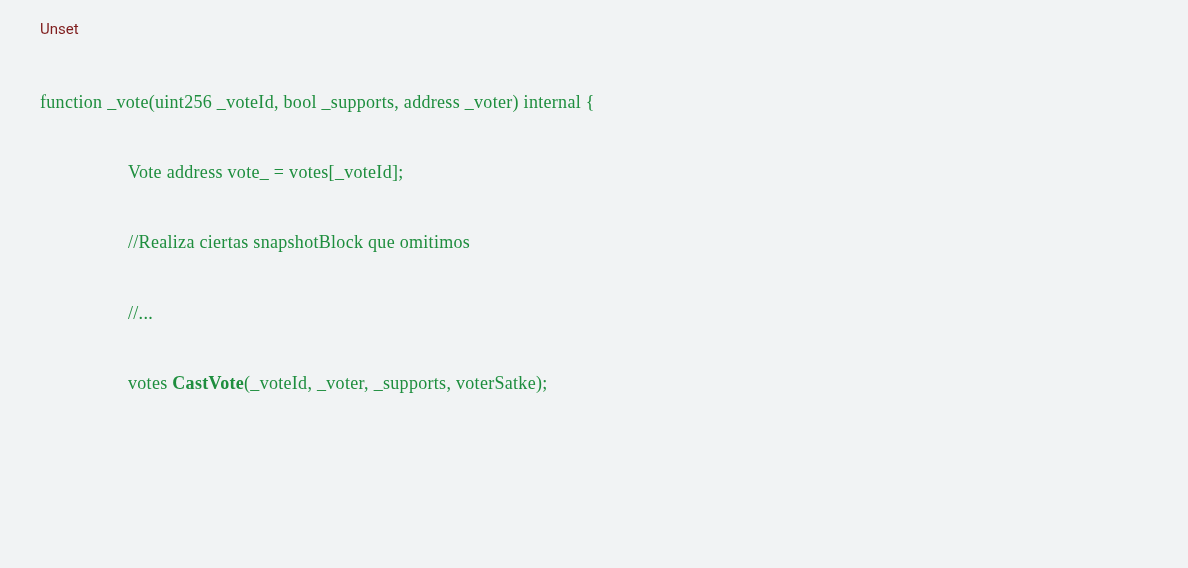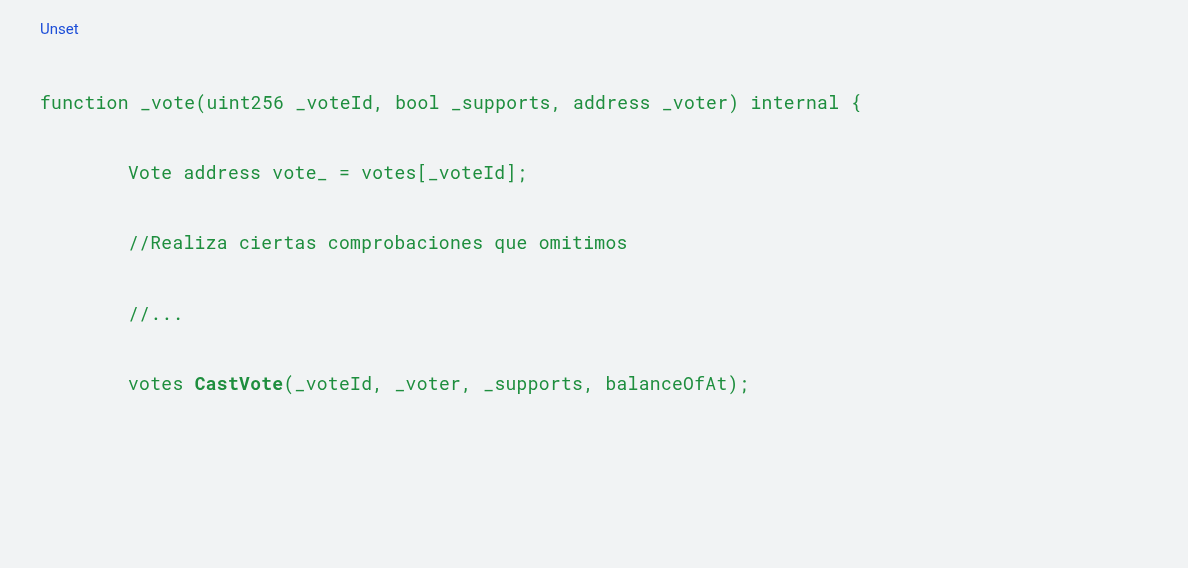--- a/index.html
+++ b/index.html
@@ -1,28 +1,29 @@
 <!DOCTYPE html>
 <html><head>
   <meta charset="utf-8">
   <style>
     * {
       margin: 0;
       padding: 0;
       box-sizing: border-box;
+      font-family: Liberation Serif, serif;
     }
     body {
       background: #f1f3f4;
       font-family: 'Roboto Mono', 'Consolas', 'Monaco', monospace;
       padding: 20px 40px;
       width: 1188px;
       height: 568px;
     }
     .label {
-      color: #1d4ed8;
+      color: #7f1d1d;
       font-family: -apple-system, BlinkMacSystemFont, 'Segoe UI', Roboto, Arial, sans-serif;
       font-size: 15px;
       margin-bottom: 12px;
       font-weight: 400;
     }
     .code-block {
       font-family: 'Roboto Mono', 'Consolas', 'Monaco', monospace;
       font-size: 18px;
       line-height: 1.95;
       color: #1e8e3e;
@@ -40,22 +41,22 @@
     }
   </style>
 </head>
 <body>
 
 <div class="label">Unset</div>
 
 <div class="code-block">
 <span class="line">function _vote(uint256 _voteId, bool _supports, address _voter) internal {</span>
 <span class="line indent1">Vote address vote_ = votes[_voteId];</span>
-<span class="line indent1">//Realiza ciertas comprobaciones que omitimos</span>
+<span class="line indent1">//Realiza ciertas snapshotBlock que omitimos</span>
 <span class="line indent1">//...</span>
-<span class="line indent1"><span>votes </span><span class="bold">CastVote</span><span>(_voteId, _voter, _supports, balanceOfAt);</span></span>
+<span class="line indent1"><span>votes </span><span class="bold">CastVote</span><span>(_voteId, _voter, _supports, voterSatke);</span></span>
 
 
 
 
 
 
 </div>
 
 </body></html>

